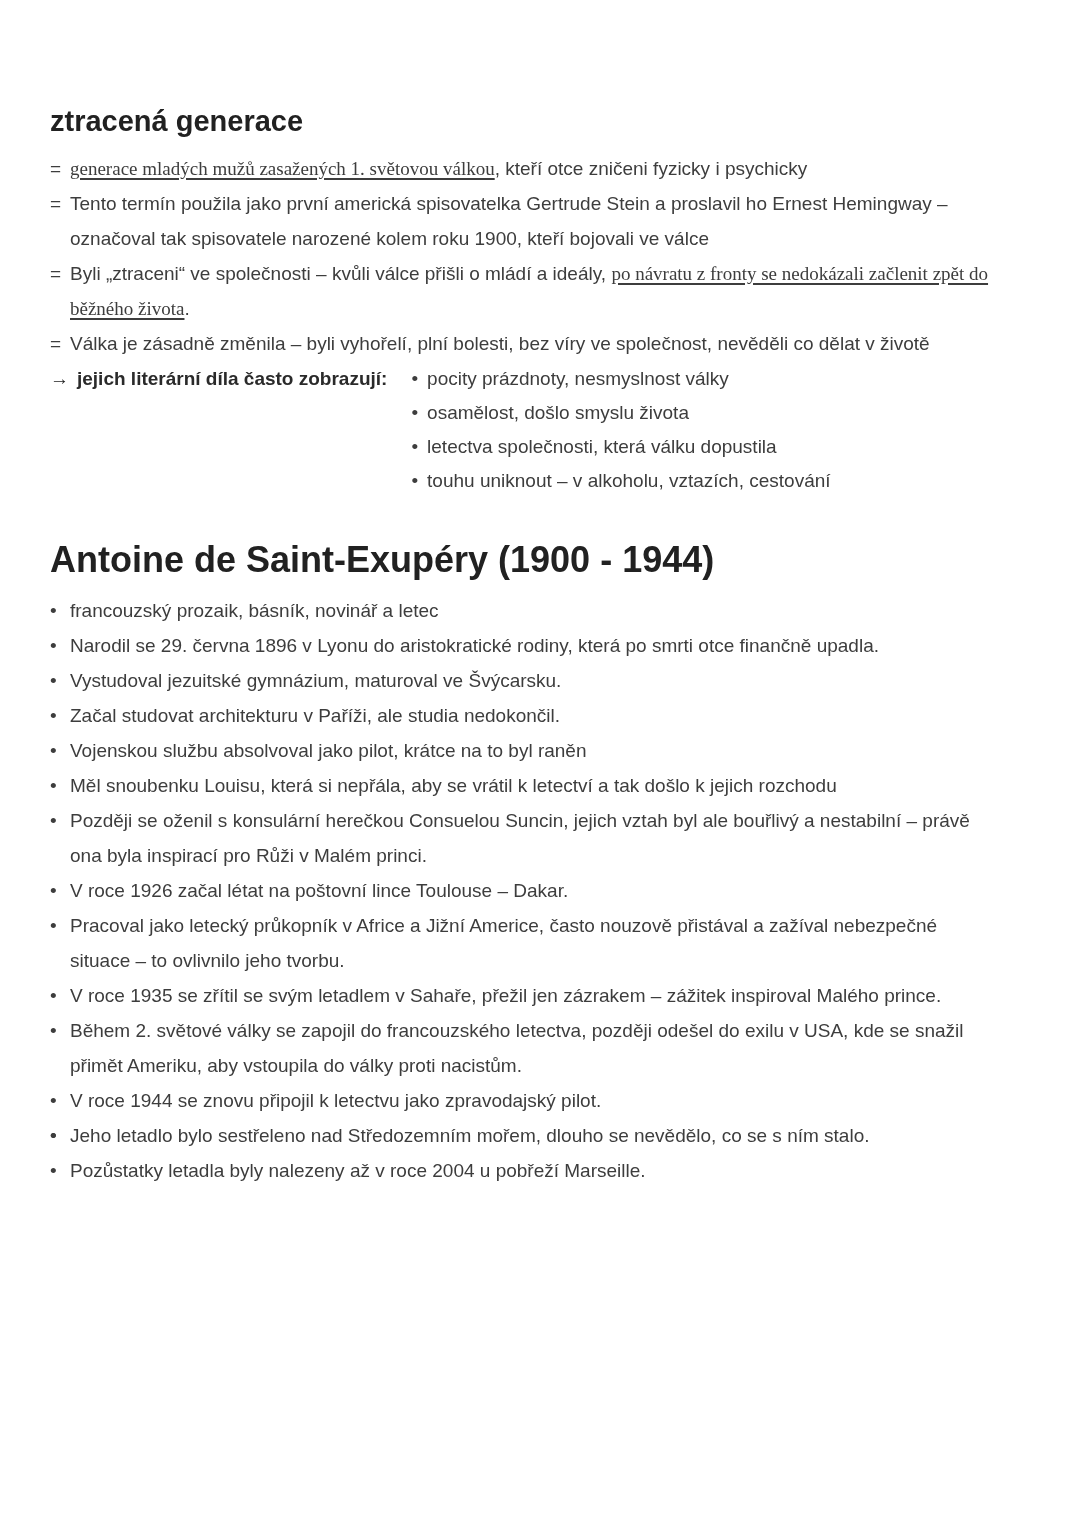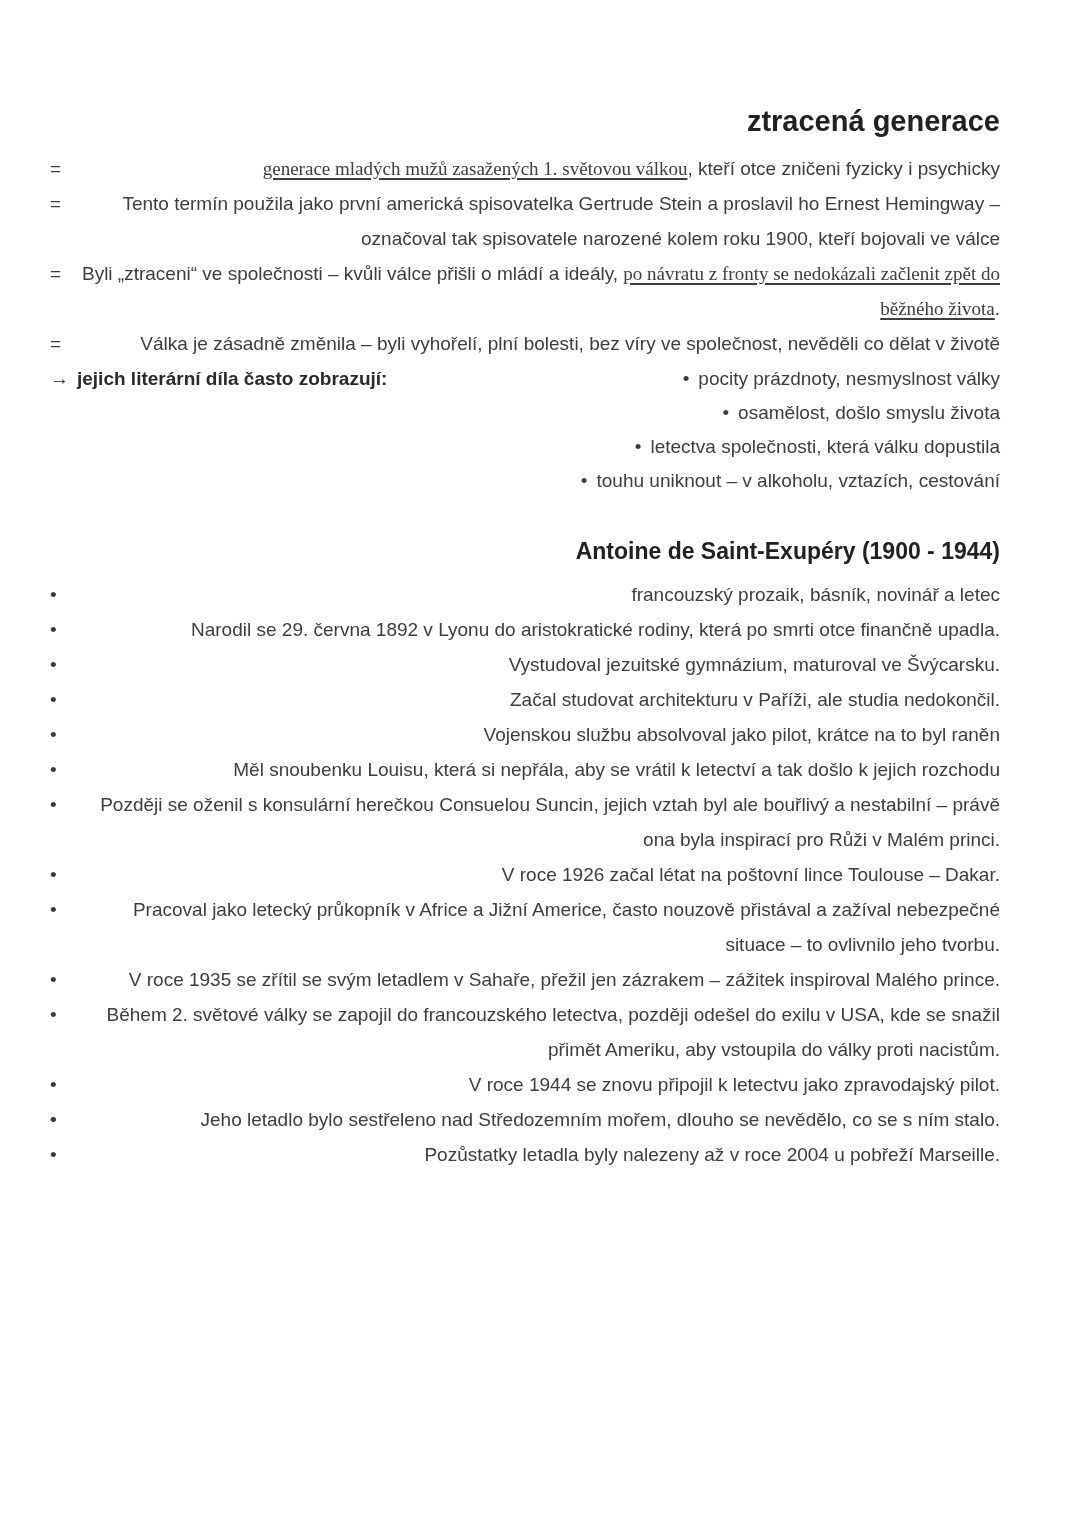--- a/index.html
+++ b/index.html
@@ -15,31 +15,30 @@
     -webkit-font-smoothing: antialiased;
   }
   .page {
     box-sizing: border-box;
     width: 1080px;
     min-height: 1526px;
     padding: 104px 80px 60px 50px;
   }
   .content {
     width: 950px;
-    text-align: right;
   }
   .h-small {
     font-size: 29px;
     line-height: 1.2;
     font-weight: 700;
     color: #212121;
     margin: 0 0 12px 0;
   }
   .h-big {
-    font-size: 23px;
+    font-size: 36px;
     line-height: 1.2;
     font-weight: 700;
     color: #212121;
     margin: 40px 0 12px 0;
   }
   .line {
     font-size: 19px;
     line-height: 35px;
   }
   .hang {
@@ -67,25 +66,24 @@
   .arrow-glyph {
     font-weight: 700;
     color: #212121;
     margin-right: 8px;
     white-space: nowrap;
   }
   .arrow-label {
     font-weight: 700;
     color: #2a2a2a;
     white-space: nowrap;
-    margin-right: 10px;
+    margin-right: 24px;
   }
   .arrow-bullets {
     flex: 1;
-    margin-left: 40px;
   }
   .arrow-bullet {
     font-size: 19px;
     line-height: 34px;
   }
   .arrow-bullet .marker-inline {
     margin-right: 9px;
   }
 </style>
 </head>
@@ -111,21 +109,21 @@
           <div class="arrow-bullet"><span class="marker-inline">•</span><span>osamělost, došlo smyslu života</span></div>
           <div class="arrow-bullet"><span class="marker-inline">•</span><span>letectva společnosti, která válku dopustila</span></div>
           <div class="arrow-bullet"><span class="marker-inline">•</span><span>touhu uniknout – v alkoholu, vztazích, cestování</span></div>
         </div>
     </div>
 
     <h1 class="h-big">Antoine de Saint-Exupéry (1900 - 1944)</h1>
 
     <div id="s2-items">
         <div class="line hang"><span class="marker">•</span><span>francouzský prozaik, básník, novinář a letec</span></div>
-        <div class="line hang"><span class="marker">•</span><span>Narodil se 29. června 1892 v Lyonu do aristokratické rodiny, která po smrti otce finančně upadla.</span></div>
+        <div class="line hang"><span class="marker">•</span><span>Narodil se 29. června 1896 v Lyonu do aristokratické rodiny, která po smrti otce finančně upadla.</span></div>
         <div class="line hang"><span class="marker">•</span><span>Vystudoval jezuitské gymnázium, maturoval ve Švýcarsku.</span></div>
         <div class="line hang"><span class="marker">•</span><span>Začal studovat architekturu v Paříži, ale studia nedokončil.</span></div>
         <div class="line hang"><span class="marker">•</span><span>Vojenskou službu absolvoval jako pilot, krátce na to byl raněn</span></div>
         <div class="line hang"><span class="marker">•</span><span>Měl snoubenku Louisu, která si nepřála, aby se vrátil k letectví a tak došlo k jejich rozchodu</span></div>
         <div class="line hang"><span class="marker">•</span><span>Později se oženil s konsulární herečkou Consuelou Suncin, jejich vztah byl ale bouřlivý a nestabilní – právě ona byla inspirací pro Růži v Malém princi.</span></div>
         <div class="line hang"><span class="marker">•</span><span>V roce 1926 začal létat na poštovní lince Toulouse – Dakar.</span></div>
         <div class="line hang"><span class="marker">•</span><span>Pracoval jako letecký průkopník v Africe a Jižní Americe, často nouzově přistával a zažíval nebezpečné situace – to ovlivnilo jeho tvorbu.</span></div>
         <div class="line hang"><span class="marker">•</span><span>V roce 1935 se zřítil se svým letadlem v Sahaře, přežil jen zázrakem – zážitek inspiroval Malého prince.</span></div>
         <div class="line hang"><span class="marker">•</span><span>Během 2. světové války se zapojil do francouzského letectva, později odešel do exilu v USA, kde se snažil přimět Ameriku, aby vstoupila do války proti nacistům.</span></div>
         <div class="line hang"><span class="marker">•</span><span>V roce 1944 se znovu připojil k letectvu jako zpravodajský pilot.</span></div>

